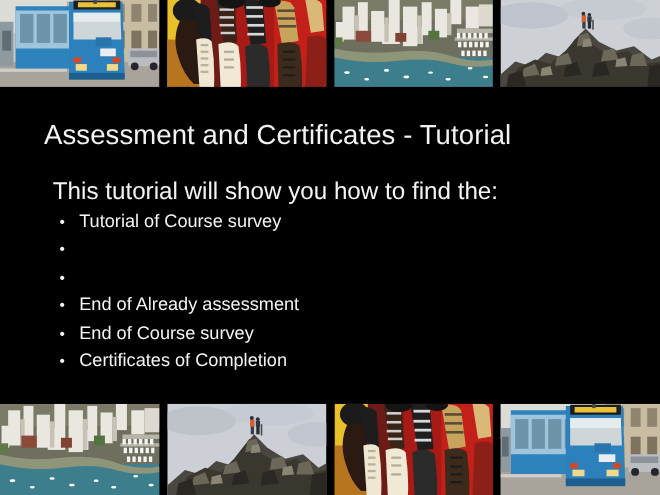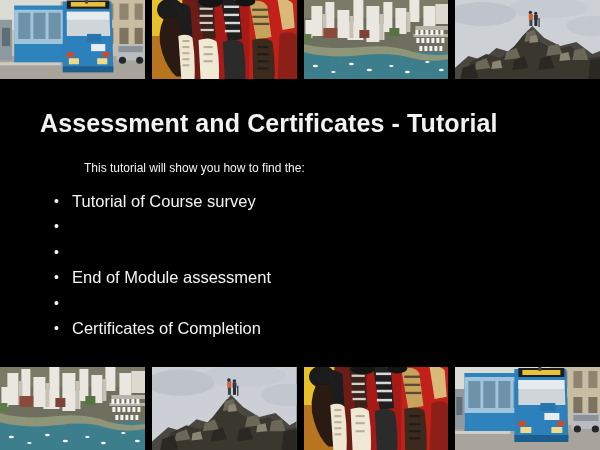--- a/index.html
+++ b/index.html
@@ -43,34 +43,33 @@
     width: 600px;
     height: 288px;
     background: #000;
   }
 
   .slide-title {
     position: absolute;
     left: 40px;
     top: 30px;
     font-size: 25px;
-    font-weight: 700;
+    font-weight: 400;
     color: #f2f2f2;
     letter-spacing: 0.1px;
     white-space: nowrap;
   }
 
   .intro-line {
     position: absolute;
     left: 48px;
     top: 82px;
-    font-size: 12px;
+    font-size: 22px;
     color: #f4f4f4;
     white-space: nowrap;
-    margin-left: 36px;
   }
 
   .bullet-list {
     position: absolute;
     left: 62px;
     top: 110px;
     list-style: none;
     margin: 0;
     padding: 0;
   }
@@ -302,24 +301,25 @@
       <span>Tutorial of Course survey</span>
     </li>
     <li class="bullet-item">
       <span class="bullet-marker">•</span>
     </li>
     <li class="bullet-item">
       <span class="bullet-marker">•</span>
     </li>
     <li class="bullet-item">
       <span class="bullet-marker">•</span>
-      <span>End of Module assessment</span>
+      <span>End of Already assessment</span>
     </li>
     <li class="bullet-item">
       <span class="bullet-marker">•</span>
+      <span>End of Course survey</span>
     </li>
     <li class="bullet-item">
       <span class="bullet-marker">•</span>
       <span>Certificates of Completion</span>
     </li>
   </ul>
 
 </div>
 
 <div class="strip" id="strip-bottom">

